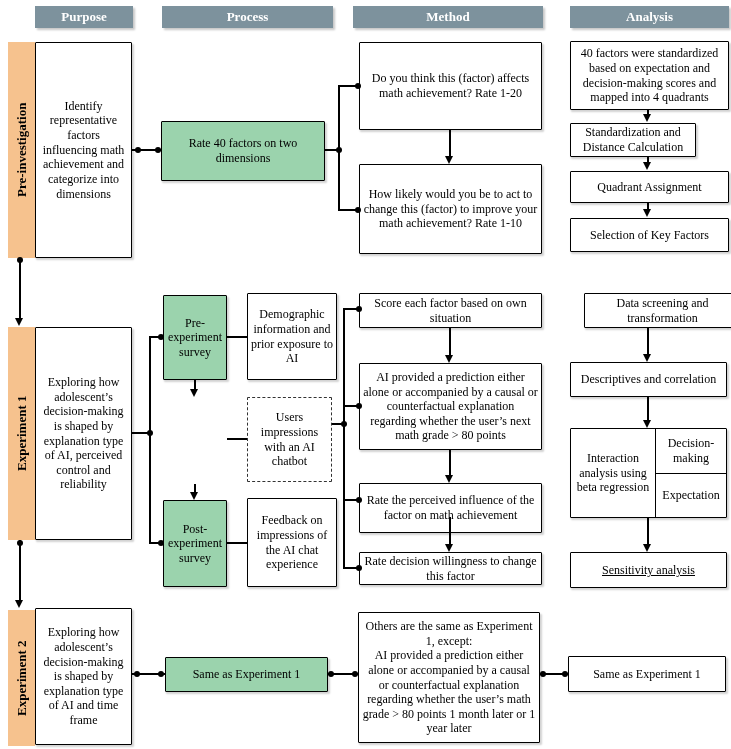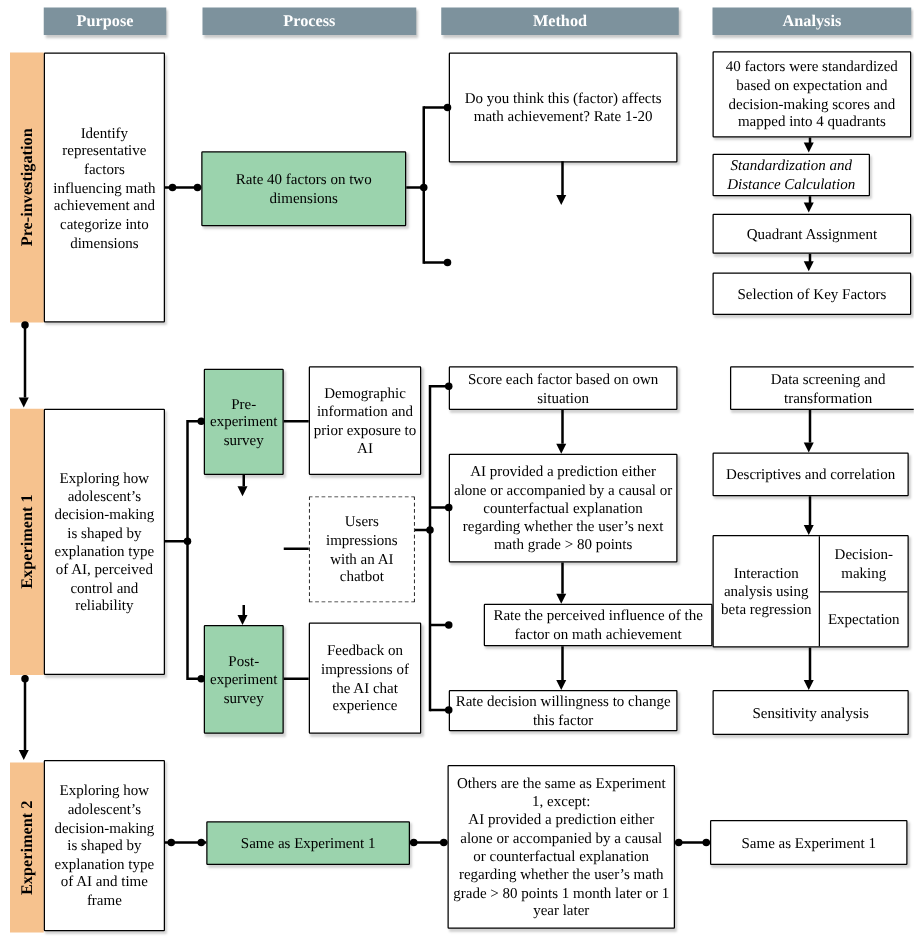--- a/index.html
+++ b/index.html
@@ -46,22 +46,23 @@
 
   <div class="header" style="left:35px;top:6px;width:98px;height:22px;">Purpose</div>
   <div class="header" style="left:162px;top:6px;width:171px;height:22px;">Process</div>
   <div class="header" style="left:353px;top:6px;width:190px;height:22px;">Method</div>
   <div class="header" style="left:570px;top:6px;width:159px;height:22px;">Analysis</div>
 
   <div class="rowlabel" style="left:8px;top:42px;width:27px;height:216px;">Pre-investigation</div>
   <div class="box" style="left:35px;top:42px;width:97px;height:216px;">Identify representative factors influencing math achievement and categorize into dimensions</div>
   <div class="box green" style="left:161px;top:121px;width:164px;height:60px;">Rate 40 factors on two dimensions</div>
   <div class="box" style="left:359px;top:42px;width:183px;height:88px;">Do you think this (factor) affects math achievement? Rate 1-20</div>
+  <div class="box" style="left:359px;top:164px;width:183px;height:90px;">How likely would you be to act to change this (factor) to improve your math achievement? Rate 1-10</div>
   <div class="box" style="left:570px;top:41px;width:159px;height:69px;">40 factors were standardized based on expectation and decision-making scores and mapped into 4 quadrants</div>
-  <div class="box" style="left:570px;top:123px;width:126px;height:34px;font-style:italic;">Standardization and Distance Calculation</div>
+  <div class="box" style="left:570px;top:123px;width:126px;height:34px;">Standardization and Distance Calculation</div>
   <div class="box" style="left:570px;top:171px;width:159px;height:32px;text-align:center;">Quadrant Assignment</div>
   <div class="box" style="left:570px;top:218px;width:159px;height:34px;">Selection of Key Factors</div>
 
   <div class="hline" style="left:132px;top:149px;width:29px;"></div>
   <div class="dot" style="left:135px;top:147px;"></div>
   <div class="dot" style="left:155px;top:147px;"></div>
   <div class="hline" style="left:325px;top:149px;width:15px;"></div>
   <div class="dot" style="left:336px;top:147px;"></div>
   <div class="vline" style="left:338px;top:85px;height:126px;"></div>
   <div class="hline" style="left:339px;top:85px;width:20px;"></div>
@@ -83,32 +84,32 @@
 
   <div class="rowlabel" style="left:8px;top:327px;width:27px;height:213px;">Experiment 1</div>
   <div class="box" style="left:35px;top:327px;width:97px;height:213px;">Exploring how adolescent’s decision-making is shaped by explanation type of AI, perceived control and reliability</div>
   <div class="box green" style="left:163px;top:295px;width:64px;height:85px;">Pre-experiment survey</div>
   <div class="box green" style="left:163px;top:500px;width:64px;height:87px;">Post-experiment survey</div>
   <div class="box" style="left:247px;top:293px;width:90px;height:87px;">Demographic information and prior exposure to AI</div>
   <div class="box dashed" style="left:247px;top:397px;width:85px;height:85px;">Users impressions with an AI chatbot</div>
   <div class="box" style="left:247px;top:498px;width:90px;height:89px;">Feedback on impressions of the AI chat experience</div>
   <div class="box" style="left:359px;top:293px;width:183px;height:35px;">Score each factor based on own situation</div>
   <div class="box" style="left:359px;top:363px;width:183px;height:87px;">AI provided a prediction either alone or accompanied by a causal or counterfactual explanation regarding whether the user’s next math grade &gt; 80 points</div>
-  <div class="box" style="left:359px;top:483px;width:183px;height:34px;margin-left:28px;">Rate the perceived influence of the factor on math achievement</div>
+  <div class="box" style="left:359px;top:483px;width:183px;height:50px;">Rate the perceived influence of the factor on math achievement</div>
   <div class="box" style="left:359px;top:552px;width:183px;height:33px;">Rate decision willingness to change this factor</div>
   <div class="box" style="left:570px;top:293px;width:157px;height:35px;margin-left:14px;">Data screening and transformation</div>
   <div class="box" style="left:570px;top:362px;width:157px;height:35px;">Descriptives and correlation</div>
   <div class="box compound" style="left:570px;top:428px;width:157px;height:90px;">
     <div class="lcell">Interaction analysis using beta regression</div>
     <div class="rcol">
       <div class="rcell top">Decision-making</div>
       <div class="rcell">Expectation</div>
     </div>
   </div>
-  <div class="box" style="left:570px;top:552px;width:157px;height:36px;">Sensitivity analysis</div>
+  <div class="box" style="left:570px;top:552px;width:157px;height:36px;text-decoration:underline;">Sensitivity analysis</div>
 
   <div class="hline" style="left:132px;top:432px;width:19px;"></div>
   <div class="dot" style="left:147px;top:430px;"></div>
   <div class="vline" style="left:149px;top:336px;height:208px;"></div>
   <div class="hline" style="left:150px;top:336px;width:13px;"></div>
   <div class="dot" style="left:158px;top:334px;"></div>
   <div class="hline" style="left:150px;top:542px;width:13px;"></div>
   <div class="dot" style="left:158px;top:540px;"></div>
   <div class="vline" style="left:194px;top:380px;height:9px;"></div>
   <div class="ahead" style="left:190px;top:389px;"></div>

